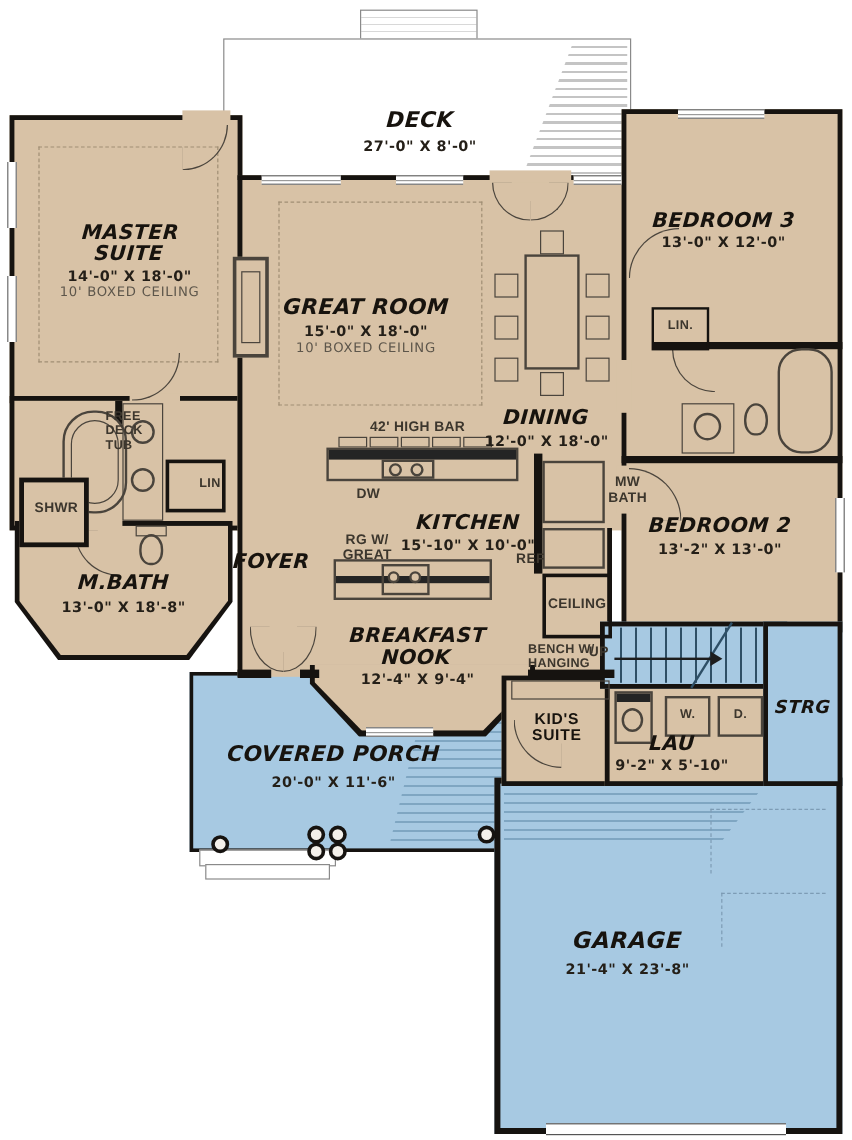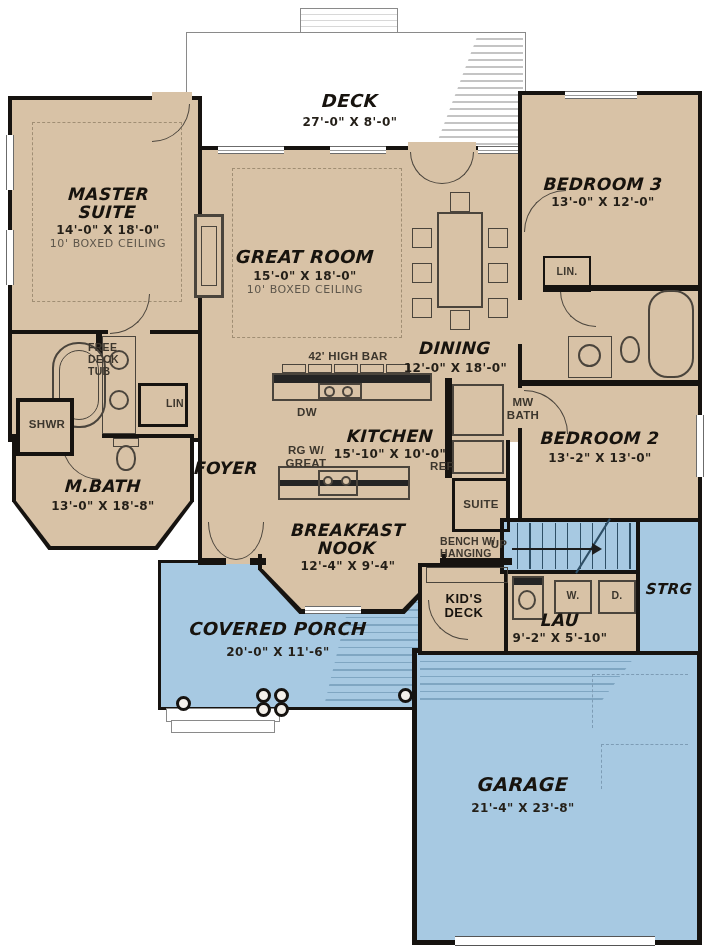--- a/index.html
+++ b/index.html
@@ -222,39 +222,39 @@
   <div class="rdims" style="left:540px;top:452px;width:120px;">13'-2" X 13'-0"</div>
 
   <div class="rname" style="left:48px;top:478px;width:110px;">M.BATH</div>
   <div class="rdims" style="left:38px;top:500px;width:130px;">13'-0" X 18'-8"</div>
 
   <div class="rname" style="left:186px;top:460px;width:80px;">FOYER</div>
 
   <div class="rname" style="left:290px;top:522px;width:115px;">BREAKFAST NOOK</div>
   <div class="rdims" style="left:288px;top:560px;width:120px;">12'-4" X 9'-4"</div>
 
-  <div class="rname" style="left:432px;top:592px;width:64px;font-size:13px;transform:none;font-style:normal;font-family:'Liberation Sans',sans-serif;letter-spacing:.6px;">KID'S DECK</div>
+  <div class="rname" style="left:432px;top:592px;width:64px;font-size:13px;transform:none;font-style:normal;font-family:'Liberation Sans',sans-serif;letter-spacing:.6px;">KID'S SUITE</div>
 
   <div class="rname" style="left:520px;top:612px;width:80px;">LAU</div>
   <div class="rdims" style="left:505px;top:632px;width:110px;">9'-2" X 5'-10"</div>
 
   <div class="rname" style="left:640px;top:582px;width:58px;font-size:15px;">STRG</div>
 
   <div class="rname" style="left:178px;top:620px;width:200px;font-size:18px;">COVERED PORCH</div>
   <div class="rdims" style="left:203px;top:646px;width:150px;">20'-0" X 11'-6"</div>
 
   <div class="rname" style="left:453px;top:775px;width:140px;font-size:19px;">GARAGE</div>
   <div class="rdims" style="left:448px;top:802px;width:150px;">21'-4" X 23'-8"</div>
 
   <div class="flab" style="left:288px;top:350px;width:120px;">42' HIGH BAR</div>
   <div class="flab" style="left:292px;top:406px;width:30px;">DW</div>
   <div class="flab" style="left:500px;top:396px;width:46px;">MW BATH</div>
   <div class="flab" style="left:280px;top:444px;width:52px;">RG W/ GREAT</div>
   <div class="flab" style="left:424px;top:460px;width:36px;">REF</div>
-  <div class="flab" style="left:450px;top:498px;width:62px;">SUITE</div>
+  <div class="flab" style="left:450px;top:498px;width:62px;">CEILING</div>
   <div class="flab small" style="left:88px;top:342px;width:50px;text-align:left;">FREE DECK TUB</div>
   <div class="flab" style="left:24px;top:418px;width:46px;">SHWR</div>
   <div class="flab small" style="left:156px;top:398px;width:38px;">LIN</div>
   <div class="flab small" style="left:546px;top:266px;width:42px;">LIN.</div>
   <div class="flab small" style="left:440px;top:536px;width:72px;text-align:left;">BENCH W/ HANGING</div>
   <div class="flab" style="left:486px;top:538px;width:26px;">UP</div>
   <div class="flab small" style="left:562px;top:590px;width:22px;">W.</div>
   <div class="flab small" style="left:606px;top:590px;width:22px;">D.</div>
 
 </div>

